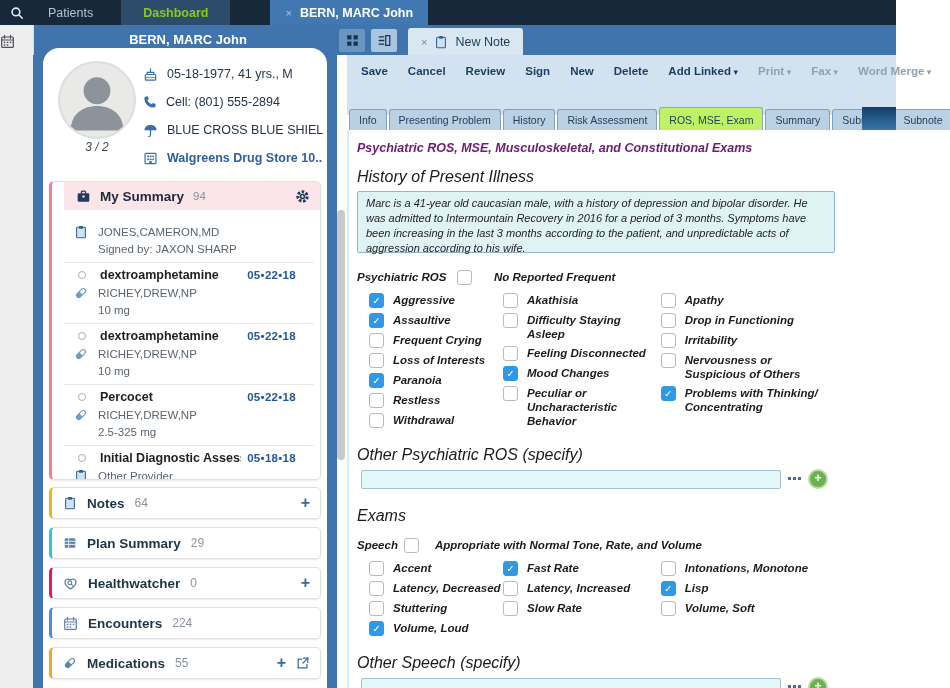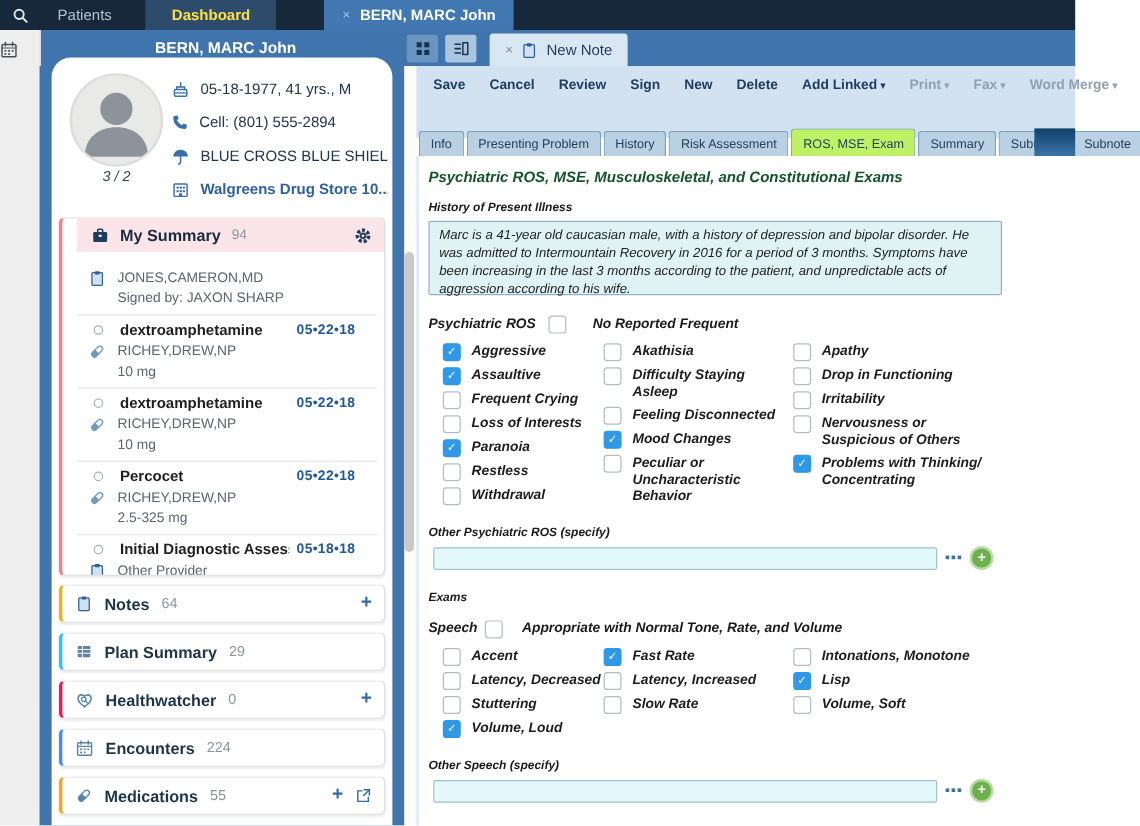--- a/index.html
+++ b/index.html
@@ -4,21 +4,21 @@
 <style>
   html,body{margin:0;padding:0;background:#fff;}
   body{width:950px;height:688px;overflow:hidden;position:relative;
        font-family:"Liberation Sans","DejaVu Sans",sans-serif;-webkit-font-smoothing:antialiased;}
   .stage{position:absolute;left:0;top:0;width:896px;height:688px;}
 
   
   .topbar{position:absolute;left:0;top:0;right:0;height:25px;background:#16283a;display:flex;align-items:stretch;color:#b6c2cf;font-size:12.5px;}
   .topbar .search{display:flex;align-items:center;padding:0 10px;color:#e3eaf1;}
   .top-item{display:flex;align-items:center;padding:0 14px;cursor:default;}
-  .top-dash{background:#2d4c6b;color:#fde047;font-weight:bold;margin-left:14px;padding:0 22px;}
+  .top-dash{background:#2d4c6b;color:#84cc16;font-weight:bold;margin-left:14px;padding:0 22px;}
   .top-patienttab{background:#4178b1;color:#fff;font-weight:bold;margin-left:40px;padding:0 15px;gap:8px;}
   .top-patienttab .x{color:#a9c9e6;font-size:11px;font-weight:normal;}
 
   
   .row2{position:absolute;left:33px;top:25px;right:0;height:30px;background:#3f74ad;}
   .patient-name{position:absolute;left:10px;top:0;width:290px;height:30px;line-height:30px;text-align:center;color:#fff;font-weight:bold;font-size:13px;}
   .sqbtn{position:absolute;top:4px;width:26px;height:23px;border-radius:2px;display:flex;align-items:center;justify-content:center;color:#17344f;}
   .btn-grid{left:306px;background:#6b95c1;}
   .btn-list{left:338px;background:#a9c5df;}
   .newnote-tab{position:absolute;left:375px;top:3px;height:27px;background:#d9e7f3;border-radius:3px 3px 0 0;display:flex;align-items:center;padding:0 13px;gap:7px;color:#1d3c5e;font-size:12.5px;}
@@ -75,22 +75,22 @@
   .toolbar{height:50px;background:#d2e2f0;display:flex;align-items:flex-start;padding:10px 0 0 4px;}
   .tb-btn{font-size:11.5px;font-weight:bold;color:#1d3c5e;padding:0 10px;white-space:nowrap;cursor:default;}
   .tb-btn.disabled{color:#90a1b0;}
   .tb-btn.caret::after{content:" ▾";font-size:9px;}
   .tabs{position:absolute;left:0;top:51px;right:0;height:24px;display:flex;align-items:flex-end;padding-left:2px;}
   .tab{background:#b9d1e3;border:1px solid #7fa3bf;border-bottom:none;border-radius:3px 3px 0 0;font-size:10.5px;color:#24405c;padding:4px 9px 4px;margin-right:2px;white-space:nowrap;cursor:default;}
   .tab.active{background:#bef264;border-color:#8aa8c0;padding-top:6px;position:relative;z-index:2;}
   .tab-filler{position:absolute;right:0;top:1px;width:34px;height:23px;background:linear-gradient(180deg,#11406a,#3a74a8);}
 
   .content{position:absolute;left:0;top:75px;right:0;bottom:0;background:#fff;padding:11px 0 0 8px;border-left:2px solid #d8ecf4;}
-  .c-title{font-weight:bold;font-style:italic;font-size:12.5px;color:#14532d;margin-bottom:13px;}
-  .c-label{font-weight:bold;font-style:italic;font-size:10px;color:#1a1a1a;margin-bottom:5px;}
+  .c-title{font-weight:bold;font-style:italic;font-size:12.5px;color:#701a75;margin-bottom:13px;}
+  .c-label{font-weight:normal;font-style:italic;font-size:16px;color:#1a1a1a;margin-bottom:5px;}
   .hpi-box{width:460px;height:52px;background:#dff2f4;border:1px solid #8fb3c8;border-radius:2px;padding:4px 8px;font-style:italic;font-size:11px;color:#222;line-height:1.35;margin-bottom:16px;}
   .chk-header{display:flex;align-items:center;margin-bottom:7px;}
   .chk-header .hdr-label{font-weight:bold;font-style:italic;font-size:11.5px;color:#1a1a1a;}
   .chk-header .cb{margin-left:0;}
   .grid{display:flex;margin-left:12px;margin-bottom:4px;}
   .col{display:flex;flex-direction:column;}
   .col1{width:147px;}
   .col2{width:173px;}
   .col3{width:258px;}
   .chk-item{display:flex;gap:9px;margin-bottom:4px;align-items:flex-start;}

